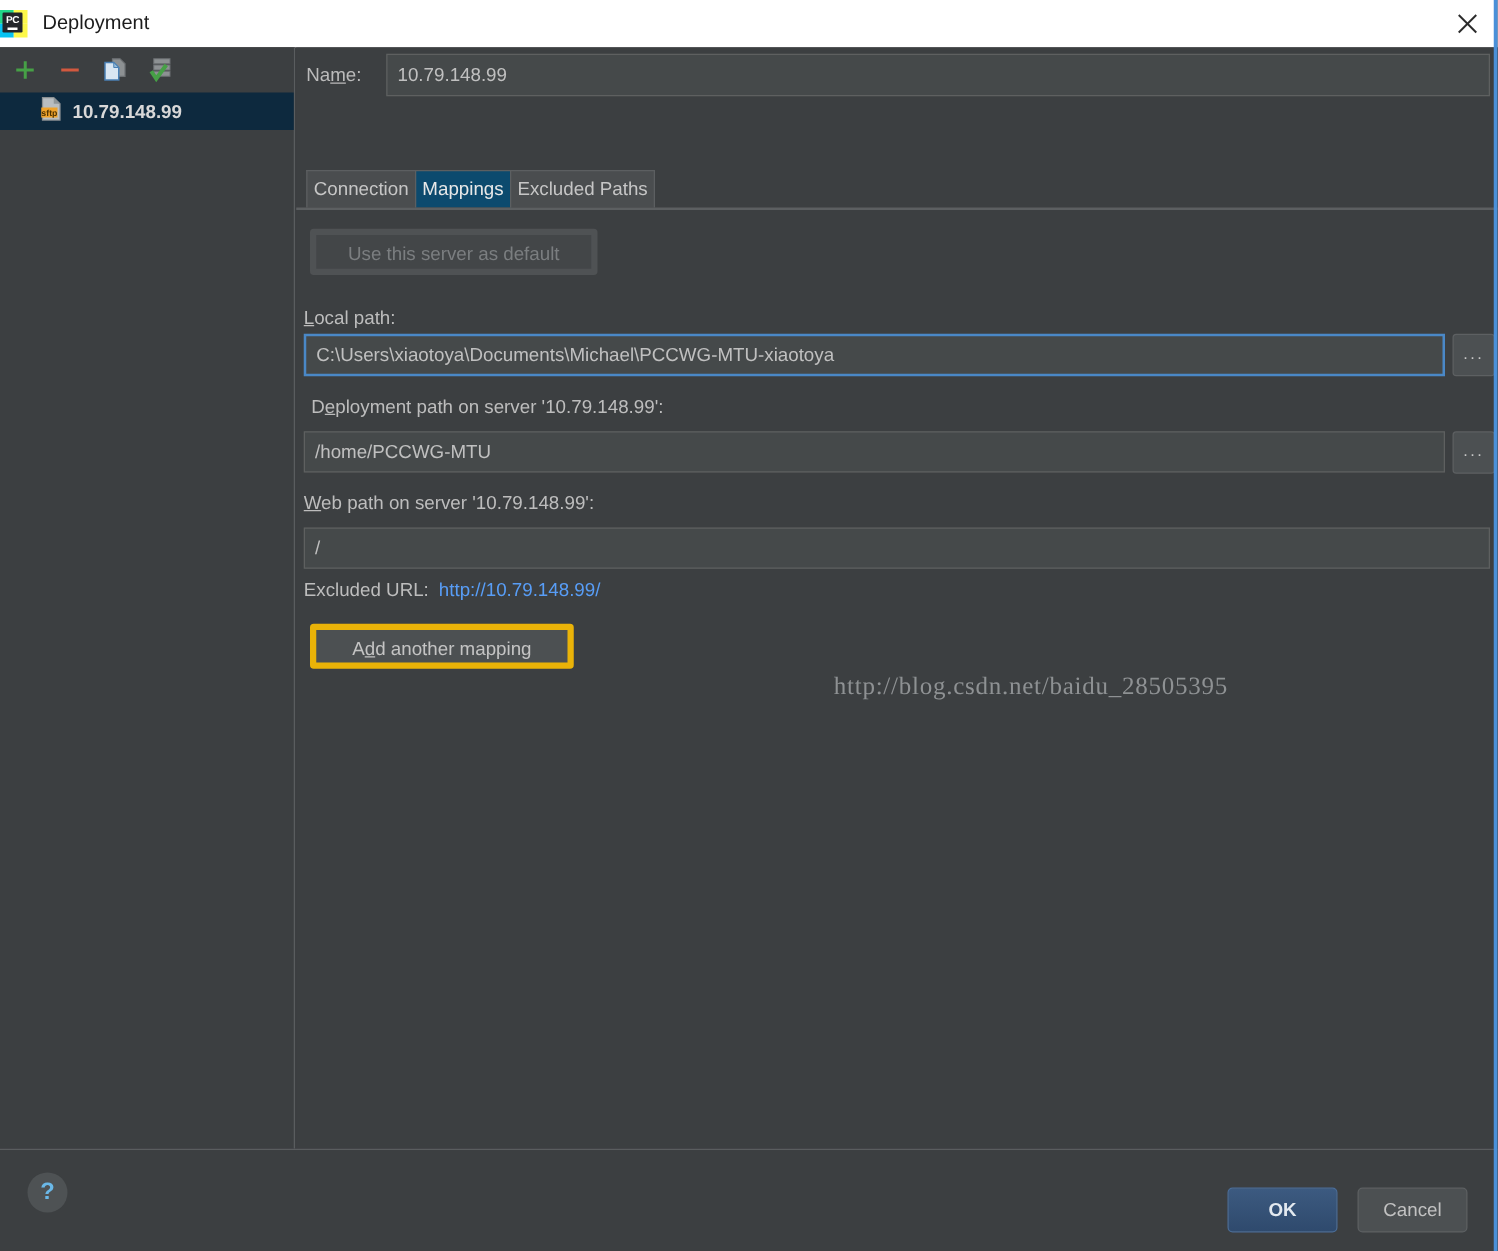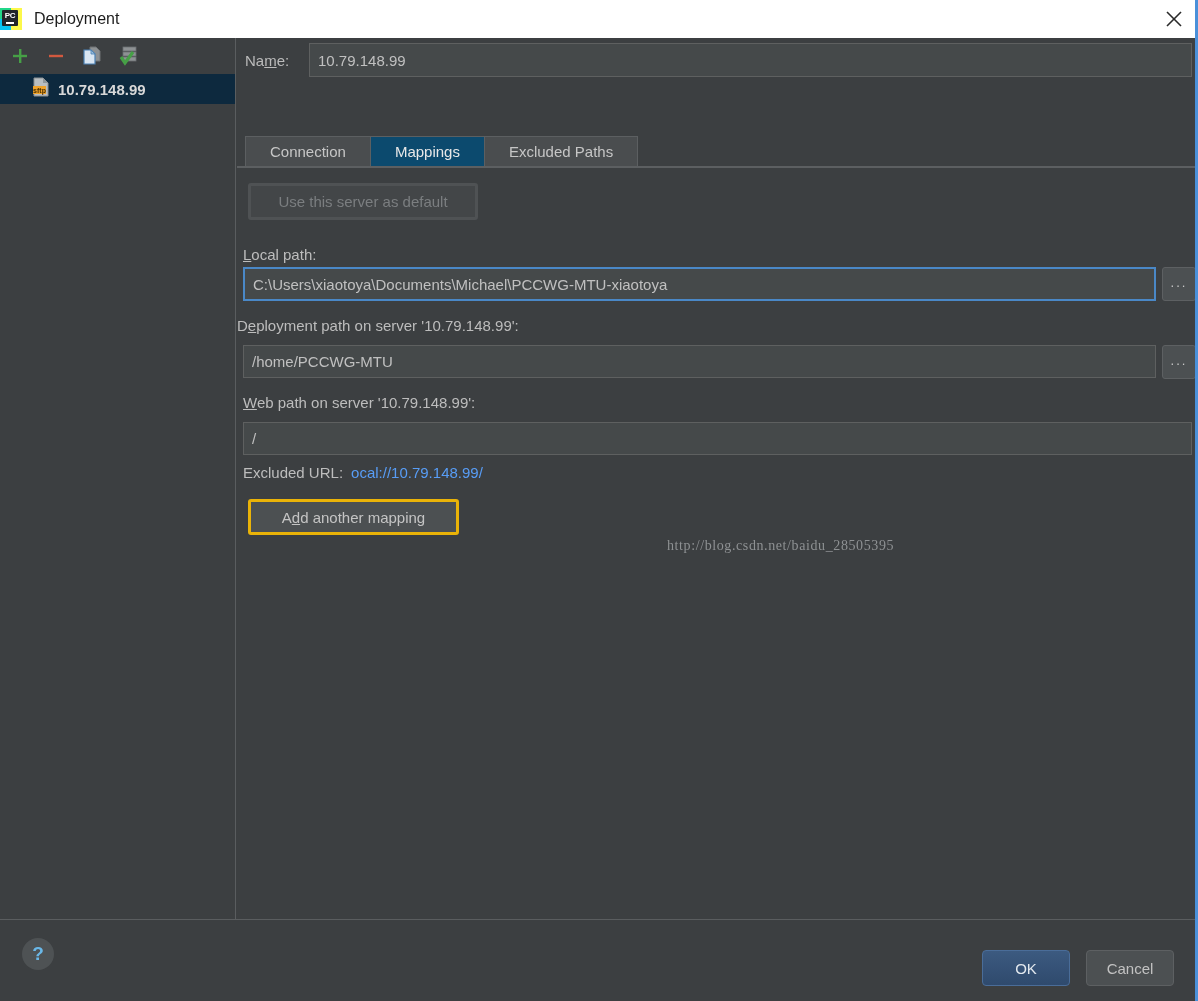--- a/index.html
+++ b/index.html
@@ -96,33 +96,33 @@
     outline: none;
   }
   #name-input { flex: 1 1 auto; }
 
   
   .tabs {
     position: absolute; left: 8px; top: 98px; height: 30px;
     display: flex; align-items: stretch;
   }
   .tab {
-    padding: 3px 24px 4px; font-size: 15px; color: #c6c6c6;
+    padding: 3px 5px 4px; font-size: 15px; color: #c6c6c6;
     background: #4a4d4f; border: 1px solid #5c5f61; border-bottom: none;
     margin-right: -1px; display: flex; align-items: center;
     cursor: pointer;
   }
   .tab.active { background: #0c4a6e; color: #e8e8e8; }
   .tab-underline {
     position: absolute; left: 0; top: 128px; width: 961px; height: 2px;
     background: #5c5f61;
   }
 
   .btn {
-    background: #4c5052; border: 3px solid #eab308; border-radius: 3px;
+    background: #4c5052; border: 5px solid #eab308; border-radius: 3px;
     color: #c4c4c4; font-size: 15px;
     padding: 7px 14px; cursor: pointer;
     font-family: "Liberation Sans", sans-serif;
   }
   .btn u { text-decoration: underline; }
   .btn.disabled { color: #7b7e80; background: #434648; border-color: #4f5254; cursor: default; }
 
   .field-label {
     position: absolute; font-size: 15px; color: #bdbdbd;
   }
@@ -140,39 +140,39 @@
     background: #45494a;
   }
 
   .url-row { position: absolute; left: 6px; top: 426px; display: flex; align-items: baseline; gap: 8px; }
   .url-label { font-size: 15px; color: #bdbdbd; }
   .url-link { font-size: 15px; color: #589df6; cursor: pointer; text-decoration: none; }
 
   .watermark {
     position: absolute; left: 430px; top: 500px;
     font-family: "Liberation Serif", serif;
-    font-size: 14px; color: #8e9193; letter-spacing: 0.6px;
+    font-size: 20px; color: #8e9193; letter-spacing: 0.6px;
   }
 
   
   .footer {
     position: absolute; left: 0; top: 919px; width: 1198px; height: 82px;
     background: #3c3f41; border-top: 1px solid #5a5d5f;
   }
   .help-btn {
     position: absolute; left: 22px; top: 18px; width: 32px; height: 32px;
     border-radius: 50%; background: #4e5254;
     display: flex; align-items: center; justify-content: center;
     color: #6ab8e8; font-size: 19px; font-weight: bold; cursor: pointer;
   }
   .ok-btn {
     position: absolute; right: 128px; top: 30px; width: 88px; height: 36px;
     background: linear-gradient(#3c5a80, #2f4a6d);
     border: 1px solid #4a6d99; border-radius: 4px;
-    color: #e3e9ef; font-size: 15px; font-weight: normal;
+    color: #e3e9ef; font-size: 15px; font-weight: bold;
     display: flex; align-items: center; justify-content: center; cursor: pointer;
   }
   .cancel-btn {
     position: absolute; right: 24px; top: 30px; width: 88px; height: 36px;
     background: #4c5052; border: 1px solid #5d6062; border-radius: 4px;
     color: #c2c2c2; font-size: 15px;
     display: flex; align-items: center; justify-content: center; cursor: pointer;
   }
   .right-edge {
     position: absolute; right: 0; top: 0; width: 3px; height: 1001px;
@@ -272,34 +272,34 @@
     <div class="tab-underline"></div>
 
     <button class="btn disabled" style="position:absolute; left:11px; top:145px; width:230px; height:37px;">Use this server as default</button>
 
     <div class="field-label" style="left:6px; top:208px;">
       <u>L</u><span>ocal path:</span>
     </div>
     <input class="text-input focused" type="text" style="position: absolute; left: 6px; top: 229px; width: 913px; height: 34px;" value="C:\Users\xiaotoya\Documents\Michael\PCCWG-MTU-xiaotoya">
     <div class="browse-btn" style="left:925px; top:229px;">...</div>
 
-    <div class="field-label" style="left:0; top:279px;">
+    <div class="field-label" style="left:12px; top:279px;">
       D<u>e</u><span>ployment path on server '10.79.148.99':</span>
     </div>
     <input class="text-input" type="text" style="position: absolute; left: 6px; top: 307px; width: 913px; height: 33px;" value="/home/PCCWG-MTU">
     <div class="browse-btn" style="left:925px; top:307px;">...</div>
 
     <div class="field-label" style="left:6px; top:356px;">
       <u>W</u><span>eb path on server '10.79.148.99':</span>
     </div>
     <input class="text-input" type="text" style="position: absolute; left: 6px; top: 384px; width: 949px; height: 33px;" value="/">
 
     <div class="url-row">
       <span class="url-label">Excluded URL:</span>
-      <span class="url-link">ocal://10.79.148.99/</span>
+      <span class="url-link">http://10.79.148.99/</span>
     </div>
 
     <button class="btn" style="position:absolute; left:11px; top:461px; width:211px; height:36px;">
       A<u>d</u><span>d another mapping</span>
     </button>
 
     <div class="watermark">http://blog.csdn.net/baidu_28505395</div>
 
   </div>
 </div>

